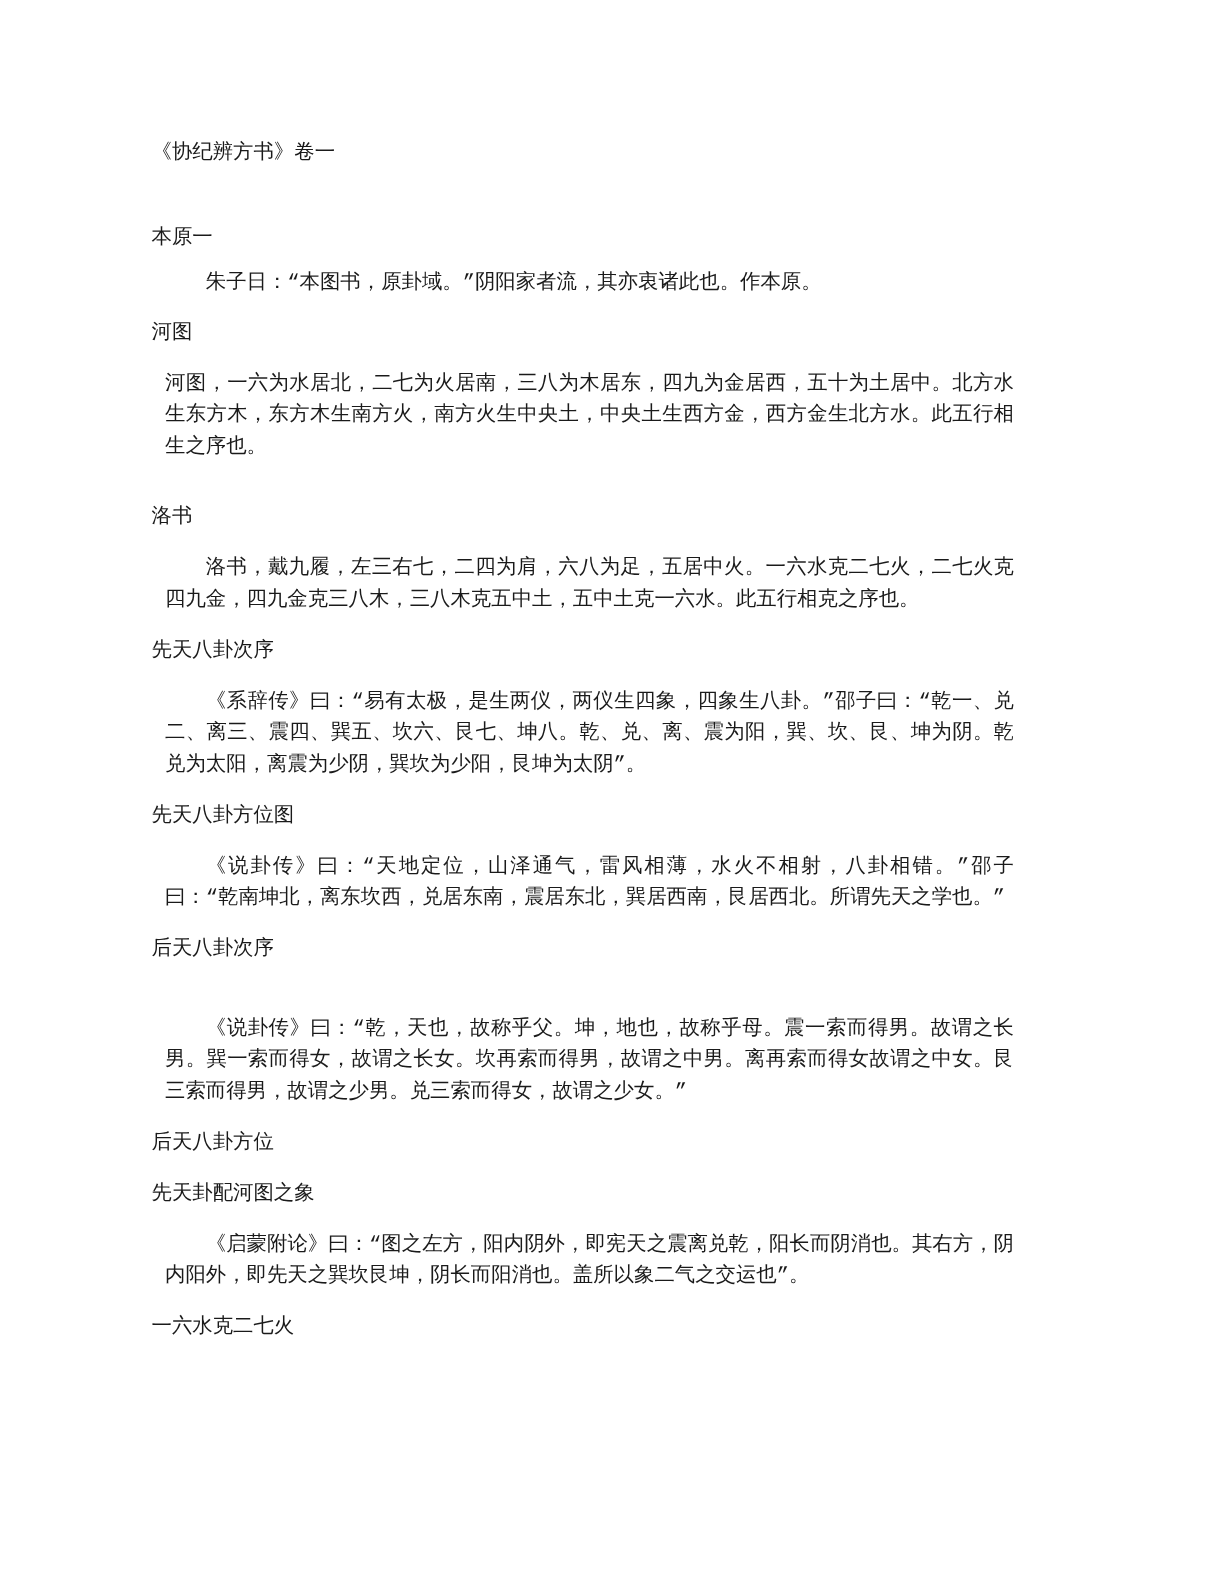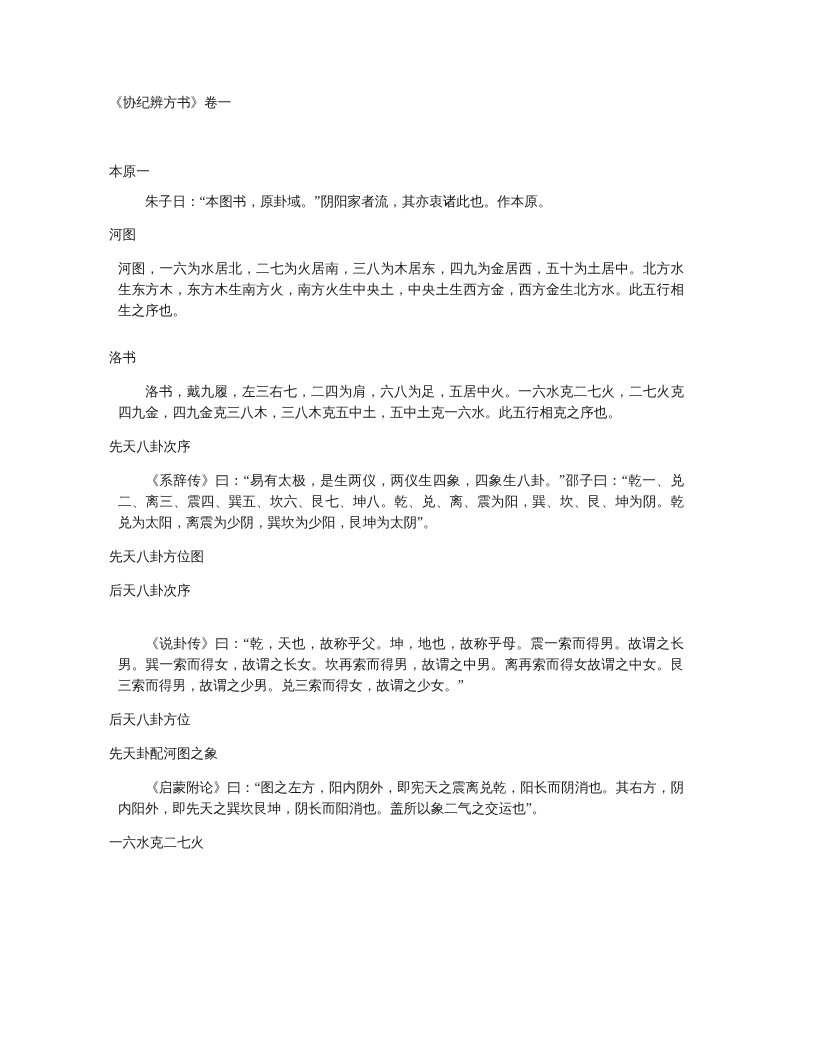--- a/index.html
+++ b/index.html
@@ -1,46 +1,47 @@
 <!DOCTYPE html>
 <html><head>
 <meta charset="utf-8">
 <style>
   html, body { margin: 0; padding: 0; background: #ffffff; }
   body { width: 816px; height: 1056px; position: relative; overflow: hidden; }
   .page {
-    position: absolute; left: 109px; top: 92px; width: 584px;
-    font-family: Liberation Serif, serif;
+    position: absolute; left: 101px; top: 92px; width: 584px;
+    font-family: Liberation Mono, monospace;
     font-size: 13.6px; line-height: 21px; color: #1a1a1a;
   }
   .doc-title { margin: 0; font-weight: normal; font-size: 13.6px; }
   .heading { margin: 0; font-weight: normal; font-size: 13.6px; }
   .para { margin: 9px; text-align: justify; text-justify: inter-character; }
   .indent { text-indent: 2em; }
 </style>
 </head>
 <body>
 
 <div class="page">
 
   <p class="doc-title">《协纪辨方书》卷一</p>
 
-  <p class="heading" style="margin-top:48px">本原一</p>
+  <p class="heading" style="margin-top:36px">本原一</p>
   <p class="para indent">朱子日：“本图书，原卦域。”阴阳家者流，其亦衷诸此也。作本原。</p>
 
   <p class="heading" style="margin-top:12px">河图</p>
   <p class="para" style="margin-top:13px">河图，一六为水居北，二七为火居南，三八为木居东，四九为金居西，五十为土居中。北方水生东方木，东方木生南方火，南方火生中央土，中央土生西方金，西方金生北方水。此五行相生之序也。</p>
 
   <p class="heading" style="margin-top:26px">洛书</p>
   <p class="para indent" style="margin-top:13px">洛书，戴九履，左三右七，二四为肩，六八为足，五居中火。一六水克二七火，二七火克四九金，四九金克三八木，三八木克五中土，五中土克一六水。此五行相克之序也。</p>
 
   <p class="heading" style="margin-top:13px">先天八卦次序</p>
   <p class="para indent" style="margin-top:13px">《系辞传》曰：“易有太极，是生两仪，两仪生四象，四象生八卦。”邵子曰：“乾一、兑二、离三、震四、巽五、坎六、艮七、坤八。乾、兑、离、震为阳，巽、坎、艮、坤为阴。乾兑为太阳，离震为少阴，巽坎为少阳，艮坤为太阴”。</p>
 
   <p class="heading" style="margin-top:13px">先天八卦方位图</p>
+  <p class="para indent" style="margin-top:13px">《说卦传》曰：“天地定位，山泽通气，雷风相薄，水火不相射，八卦相错。”邵子曰：“乾南坤北，离东坎西，兑居东南，震居东北，巽居西南，艮居西北。所谓先天之学也。”</p>
 
   <p class="heading" style="margin-top:13px">后天八卦次序</p>
   <p class="para indent" style="margin-top:32px">《说卦传》曰：“乾，天也，故称乎父。坤，地也，故称乎母。震一索而得男。故谓之长男。巽一索而得女，故谓之长女。坎再索而得男，故谓之中男。离再索而得女故谓之中女。艮三索而得男，故谓之少男。兑三索而得女，故谓之少女。”</p>
 
   <p class="heading" style="margin-top:13px">后天八卦方位</p>
 
   <p class="heading" style="margin-top:13px">先天卦配河图之象</p>
   <p class="para indent" style="margin-top:13px">《启蒙附论》曰：“图之左方，阳内阴外，即宪天之震离兑乾，阳长而阴消也。其右方，阴内阳外，即先天之巽坎艮坤，阴长而阳消也。盖所以象二气之交运也”。</p>
 
   <p class="heading" style="margin-top:13px">一六水克二七火</p>

